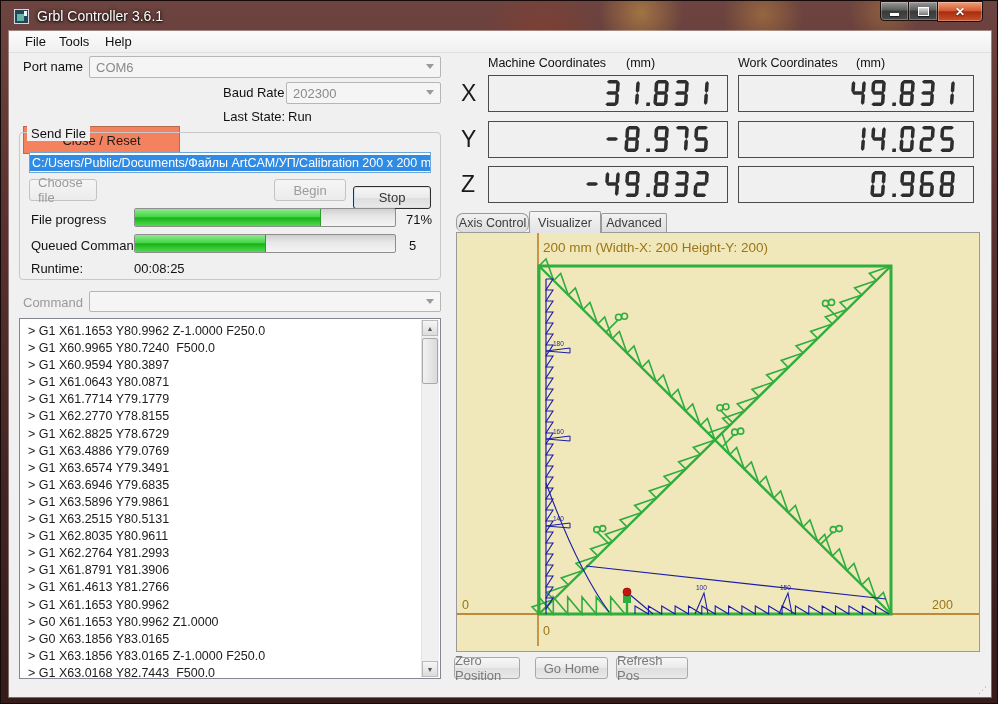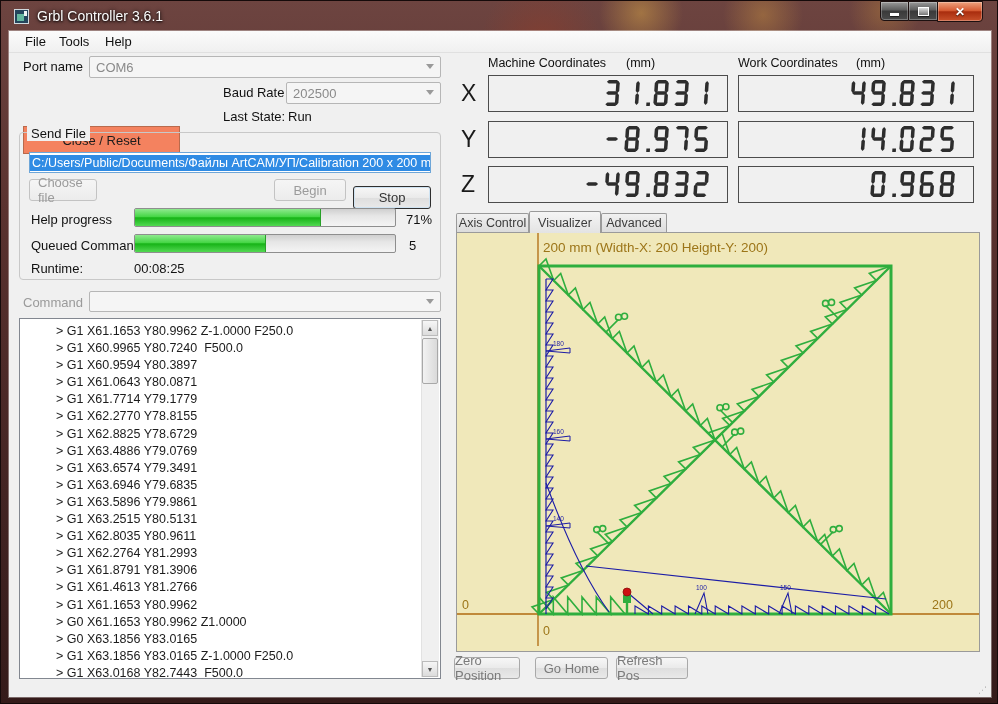--- a/index.html
+++ b/index.html
@@ -93,57 +93,57 @@
     </div>
 
     <div class="lbl" style="left:14px;top:28px;">Port name</div>
     <div class="combo" style="left:80px;top:25px;width:352px;">
       <span>COM6</span>
       <span class="arrow"></span>
     </div>
     <div class="btn-closereset" style="left:14px;top:55px;width:157px;height:28px;margin-top:40px;">Close / Reset</div>
     <div class="lbl" style="left:214px;top:54px;text-align:center;">Baud Rate</div>
     <div class="combo" style="left:277px;top:51px;width:155px;">
-      <span>202500</span>
+      <span>202300</span>
       <span class="arrow"></span>
     </div>
     <div class="lbl" style="left:214px;top:78px;">Last State:</div>
     <div class="lbl" style="left:279px;top:78px;">Run</div>
 
     <div class="groupbox" style="left:10px;top:101px;width:422px;height:148px;"></div>
     <div class="group-label" style="left:18px;top:95px;">Send File</div>
     <div class="fileinput" style="left:20px;top:121px;width:402px;height:21px;">
       <span class="sel">C:/Users/Public/Documents/Файлы ArtCAM/УП/Calibration 200 x 200 mm.nc</span>
         <span class="caret"></span>
     </div>
     <div class="btn dis" style="left:20px;top:148px;width:68px;height:22px;padding-left:8px;">Choose file</div>
     <div class="btn dis" style="left:265px;top:148px;width:72px;height:22px;">Begin</div>
     <div class="btn focused" style="left:344px;top:147px;width:78px;height:23px;margin-top:8px;">Stop</div>
 
-    <div class="lbl" style="left:22px;top:181px;">Help progress</div>
+    <div class="lbl" style="left:22px;top:181px;">File progress</div>
     <div class="pbar" style="left:125px;top:177px;width:262px;">
       <div class="pfill" style="width: 71%;"></div>
     </div>
     <div class="lbl" style="left:397px;top:181px;">71%</div>
 
     <div class="lbl" style="left:22px;top:207px;">Queued Commands</div>
     <div class="pbar" style="left:125px;top:203px;width:262px;">
       <div class="pfill" style="width: 50%;"></div>
     </div>
     <div class="lbl" style="left:400px;top:207px;">5</div>
 
     <div class="lbl" style="left:22px;top:230px;">Runtime:</div>
     <div class="lbl" style="left:125px;top:230px;">00:08:25</div>
 
     <div class="lbl dis" style="left:14px;top:264px;">Command</div>
     <div class="combo" style="left:80px;top:260px;width:352px;height:21px;">
       <span class="arrow"></span>
     </div>
 
-    <div class="loglist" style="left:10px;top:287px;width:422px;height:361px;padding-left:28px;">
+    <div class="loglist" style="left:10px;top:287px;width:422px;height:361px;">
       <div id="logLines" style="padding-top:4px;">
           <div class="log-line">&gt; G1 X61.1653 Y80.9962 Z-1.0000 F250.0</div>
           <div class="log-line">&gt; G1 X60.9965 Y80.7240  F500.0</div>
           <div class="log-line">&gt; G1 X60.9594 Y80.3897</div>
           <div class="log-line">&gt; G1 X61.0643 Y80.0871</div>
           <div class="log-line">&gt; G1 X61.7714 Y79.1779</div>
           <div class="log-line">&gt; G1 X62.2770 Y78.8155</div>
           <div class="log-line">&gt; G1 X62.8825 Y78.6729</div>
           <div class="log-line">&gt; G1 X63.4886 Y79.0769</div>
           <div class="log-line">&gt; G1 X63.6574 Y79.3491</div>
@@ -402,21 +402,21 @@
             <polygon points="1,1.75 3,0 11,0 13,1.75 11,3.5 3,3.5" fill="#2d2d2d"></polygon>
             <polygon points="12.25,1 14,3 14,11 12.25,13 10.5,11 10.5,3" fill="#2d2d2d"></polygon>
             <polygon points="12.25,13 14,15 14,23 12.25,25 10.5,23 10.5,15" fill="#2d2d2d"></polygon>
             <polygon points="1,24.25 3,22.5 11,22.5 13,24.25 11,26 3,26" fill="#2d2d2d"></polygon>
             <polygon points="1.75,13 3.5,15 3.5,23 1.75,25 0,23 0,15" fill="#2d2d2d"></polygon>
             <polygon points="1.75,1 3.5,3 3.5,11 1.75,13 0,11 0,3" fill="#2d2d2d"></polygon>
             <polygon points="1,13 3,11.25 11,11.25 13,13 11,14.75 3,14.75" fill="#2d2d2d"></polygon>
           </g>
         </svg></div>
 
-    <div class="tab" style="left:447px;top:182px;width:73px;height:19px;">Axis Control</div>
+    <div class="tab" style="left:447px;top:182px;width:73px;height:19px;border-radius:7px;">Axis Control</div>
     <div class="tab sel" style="left:520px;top:180px;width:72px;height:22px;">Visualizer</div>
     <div class="tab" style="left:592px;top:182px;width:66px;height:19px;">Advanced</div>
 
     <div class="tabpane" style="left:447px;top:201px;width:524px;height:420px;">
       <svg id="vis" width="522" height="418" viewBox="0 0 522 418">
           <path d="M81,0 V413 M0,381 H522" stroke="#b06a10" stroke-width="1.3" fill="none"></path>
           <text x="86" y="19" font-size="13.5" fill="#9c7518" font-family="Liberation Sans,sans-serif">200 mm  (Width-X: 200  Height-Y: 200)</text>
           <text x="5" y="376" font-size="12.5" fill="#9c7518" font-family="Liberation Sans,sans-serif">0</text>
           <text x="475" y="376" font-size="12.5" fill="#9c7518" font-family="Liberation Sans,sans-serif">200</text>
           <text x="86" y="402" font-size="12.5" fill="#9c7518" font-family="Liberation Sans,sans-serif">0</text>

